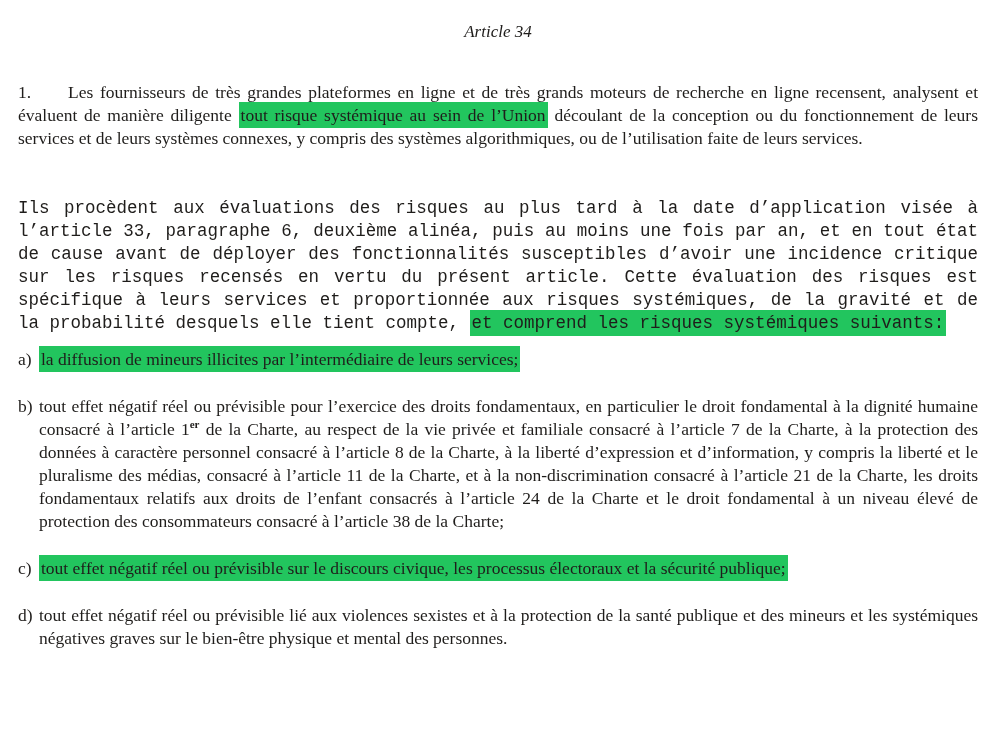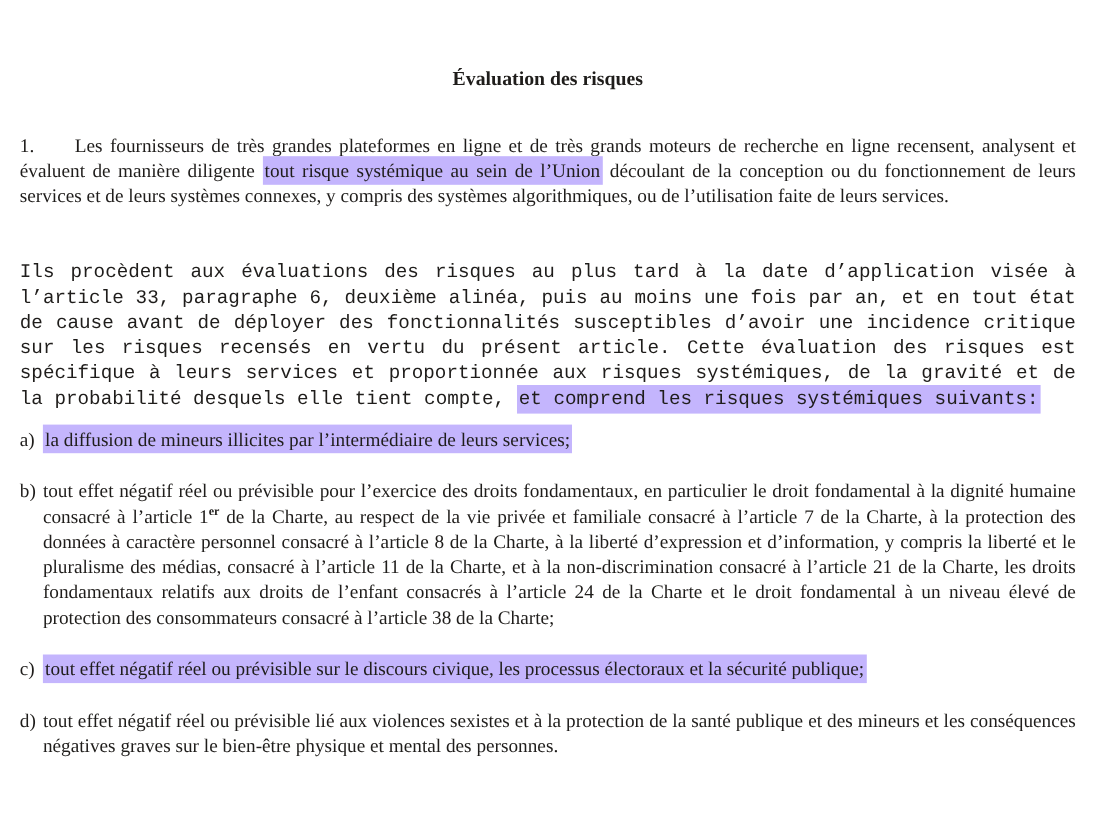--- a/index.html
+++ b/index.html
@@ -54,38 +54,38 @@
   .list-item.first { margin-top: 13px; }
   .li-label {
     flex: none;
     width: 21px;
   }
   .li-body {
     flex: 1;
     text-align: justify;
   }
   .hl {
-    background: #c4b5fd;
+    background: #22c55e;
     padding: 3px 2px;
     margin-top: 16px;
   }
   sup {
     font-size: 11px;
     line-height: 0;
     vertical-align: super;
     font-weight: bold;
   }
 </style>
 </head>
 <body>
 
 <div class="page">
 
+  <div class="article-title">Article 34</div>
 
-  <div class="section-heading">Évaluation des risques</div>
 
   <p class="para para-1">
     <span class="pnum">1.</span><span>Les fournisseurs de très grandes plateformes en ligne et de très grands moteurs de recherche en ligne recensent, analysent et évaluent de manière diligente </span><span class="hl">tout risque systémique au sein de l’Union</span><span> découlant de la conception ou du fonctionnement de leurs services et de leurs systèmes connexes, y compris des systèmes algorithmiques, ou de l’utilisation faite de leurs services.</span>
   </p>
 
   <p class="para para-2">
     <span>Ils procèdent aux évaluations des risques au plus tard à la date d’application visée à l’article 33, paragraphe 6, deuxième alinéa, puis au moins une fois par an, et en tout état de cause avant de déployer des fonctionnalités susceptibles d’avoir une incidence critique sur les risques recensés en vertu du présent article. Cette évaluation des risques est spécifique à leurs services et proportionnée aux risques systémiques, de la gravité et de la probabilité desquels elle tient compte, </span><span class="hl">et comprend les risques systémiques suivants:</span>
   </p>
 
   <div>
@@ -107,19 +107,19 @@
     <div class="list-item">
       <span class="li-label">c)</span>
       <div class="li-body">
         <span class="hl">tout effet négatif réel ou prévisible sur le discours civique, les processus électoraux et la sécurité publique;</span>
       </div>
     </div>
 
     <div class="list-item">
       <span class="li-label">d)</span>
       <div class="li-body">
-        <span>tout effet négatif réel ou prévisible lié aux violences sexistes et à la protection de la santé publique et des mineurs et les conséquences négatives graves sur le bien-être physique et mental des personnes.</span>
+        <span>tout effet négatif réel ou prévisible lié aux violences sexistes et à la protection de la santé publique et des mineurs et les systémiques négatives graves sur le bien-être physique et mental des personnes.</span>
       </div>
     </div>
 
   </div>
 
 </div>
 
 </body></html>

